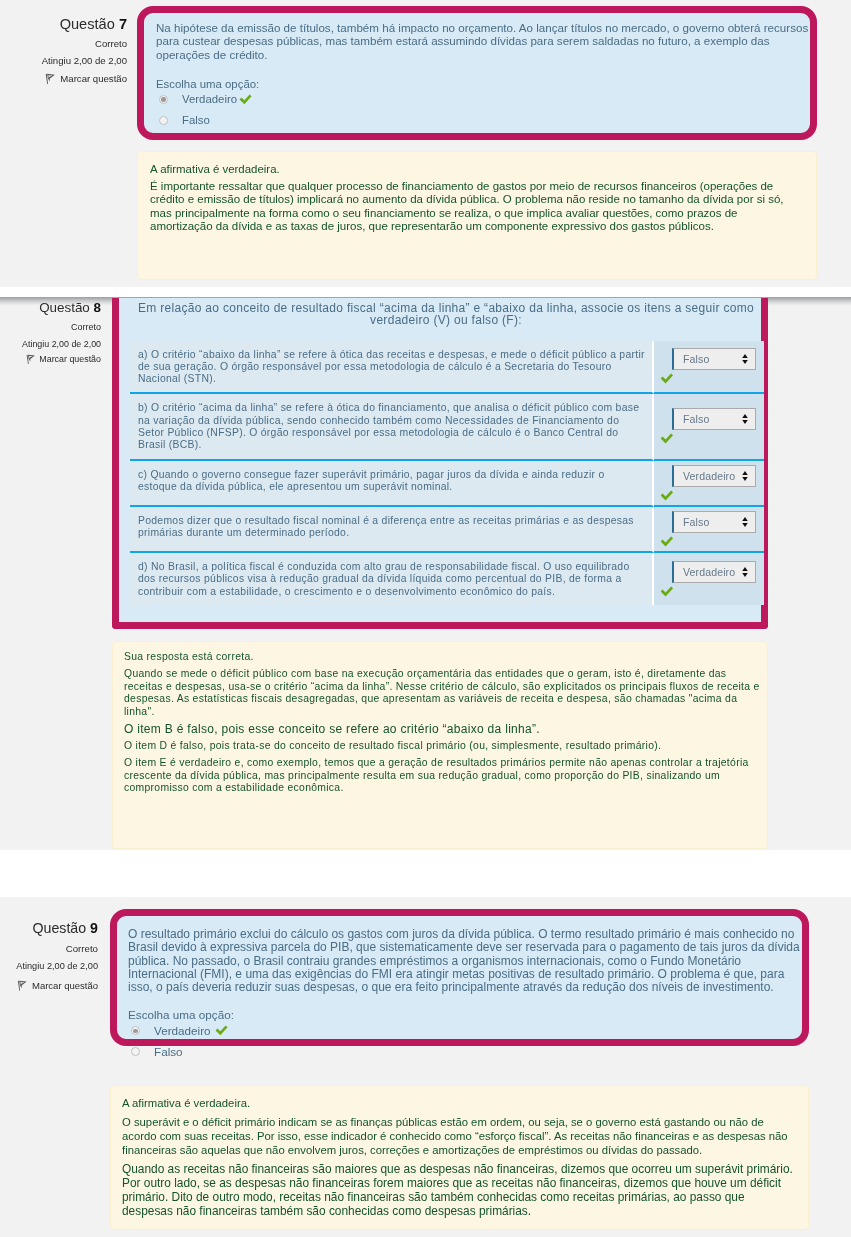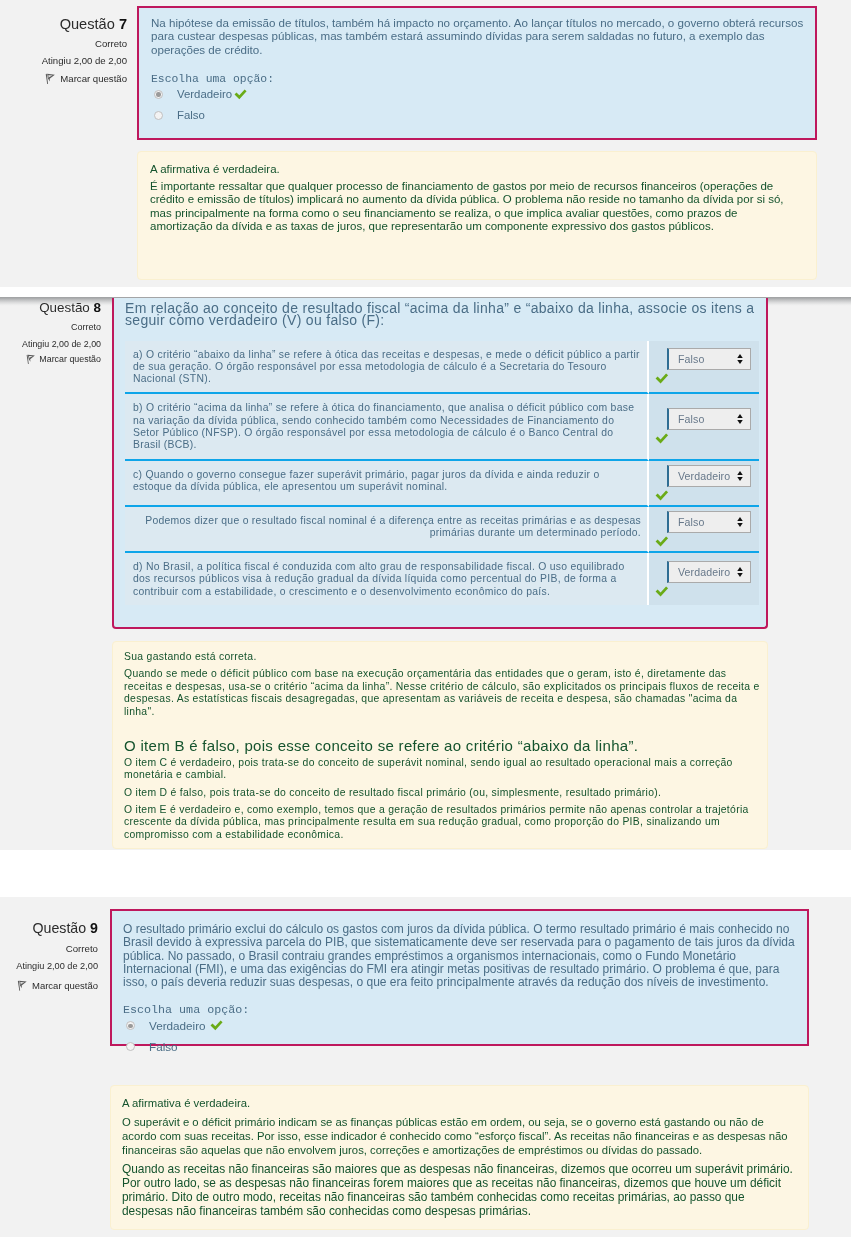--- a/index.html
+++ b/index.html
@@ -11,24 +11,24 @@
   .qblock{position:absolute;background:#f2f2f2;overflow:hidden;}
   .qinfo{position:absolute;text-align:right;color:#1d2125;}
   .qno{font-weight:400;color:#2b2b2b;white-space:nowrap;}
   .qno b{font-weight:700;color:#111;}
   .qstate,.qgrade{color:#2b2b2b;white-space:nowrap;}
   .qflag{color:#2b2b2b;white-space:nowrap;display:flex;align-items:center;
          justify-content:flex-end;cursor:pointer;}
   .flagico{display:inline-block;flex:0 0 auto;line-height:0;}
 
   
-  .qcontent{position:absolute;background:#d7eaf5;border:2px solid #be185d;border-radius:0;
+  .qcontent{position:absolute;background:#d7eaf5;border:7px solid #be185d;border-radius:16px;
             box-sizing:border-box;color:#4a6d86;}
   .qtext p{margin:0;color:#4a6d86;}
-  .prompt{color:#4a6d86;font-family:Liberation Mono, monospace;}
+  .prompt{color:#4a6d86;}
   .answers{margin:0;padding:0;list-style:none;}
   .ans{display:flex;align-items:flex-start;}
   .radio{display:inline-block;box-sizing:border-box;border-radius:50%;
          background:#f3f3f3;border:1px solid #c0c0c0;position:relative;flex:0 0 auto;}
   .radio.on::after{content:"";position:absolute;left:1.3px;top:1.3px;width:4.4px;height:4.4px;
                    border-radius:50%;background:#9a9a9a;}
   .anslab{color:#4a6d86;}
   .tick{flex:0 0 auto;line-height:0;}
 
   
@@ -110,21 +110,21 @@
               <g fill="#5a5a5a">
                 <path d="M1.0 1.4 L2.5 1.1 L4.3 15.4 L3.1 15.6 Z"></path>
                 <path d="M2.9 1.2 L13.8 2.3 L6.5 8.0 L7.0 12.0 L4.3 8.2 Z M4.6 3.0 L5.4 7.2 L5.8 5.6 L10.6 3.6 Z"></path>
               </g>
             </svg></span>
           <span>Marcar questão</span>
         </div>
   </div>
 
   <div class="qcontent" style="left:112px;top:1px;width:656px;height:331px;padding:4px 10px 0 11px;border-top:none;border-radius:0 0 4px 4px;">
-    <div class="qtext" style="font-size:14px;letter-spacing:0.3px;line-height:12.3px;width:632px;">
+    <div class="qtext" style="font-size:12px;letter-spacing:0.3px;line-height:12.3px;width:632px;text-align:center;">
           <p>Em relação ao conceito de resultado fiscal “acima da linha” e “abaixo da linha, associe os itens a seguir como verdadeiro (V) ou falso (F):</p>
         </div>
 
     <table class="mtable" style="margin-top:14px;width:634px;">
       <colgroup>
             <col style="width:524px">
             <col style="width:110px">
           </colgroup>
       <tbody>
       <tr>
@@ -166,21 +166,21 @@
                       <path d="M5 1.2 L8.4 6.2 L1.6 6.2 Z" fill="#101010"></path>
                       <path d="M5 13.8 L8.4 8.8 L1.6 8.8 Z" fill="#101010"></path>
                     </svg></span>
           </div>
           <div style="margin:3px 0 0 -12px;line-height:0;"><svg viewBox="0 0 13 11" width="13.6" height="11.2">
                     <path d="M0.4 5.5 L2.4 3.5 L5.3 6.4 L10.7 0.5 L12.7 2.3 L5.3 10.4 Z" fill="#6aab17"></path>
                   </svg></div>
         </td>
       </tr>
       <tr>
-        <td class="mrow-text" style="padding:8px 6px 7px 8px;font-size:10.4px;letter-spacing:0.28px;line-height:12.3px;text-align:right;"><span>Podemos dizer que o resultado fiscal nominal é a diferença entre as receitas primárias e as despesas primárias durante um determinado período.</span></td>
+        <td class="mrow-text" style="padding:8px 6px 7px 8px;font-size:10.4px;letter-spacing:0.28px;line-height:12.3px;"><span>Podemos dizer que o resultado fiscal nominal é a diferença entre as receitas primárias e as despesas primárias durante um determinado período.</span></td>
         <td class="mrow-ctrl" style="padding:4px 4px 4px 18px;">
           <div class="selbox" style="width:84px;height:22px;padding:0 6px 0 0;font-size:10.6px;letter-spacing:0.1px;">
             <span style="margin-left:9px;">Falso</span>
             <span class="selarrow"><svg viewBox="0 0 10 15" width="8" height="12">
                       <path d="M5 1.2 L8.4 6.2 L1.6 6.2 Z" fill="#101010"></path>
                       <path d="M5 13.8 L8.4 8.8 L1.6 8.8 Z" fill="#101010"></path>
                     </svg></span>
           </div>
           <div style="margin:3px 0 0 -12px;line-height:0;"><svg viewBox="0 0 13 11" width="13.6" height="11.2">
                     <path d="M0.4 5.5 L2.4 3.5 L5.3 6.4 L10.7 0.5 L12.7 2.3 L5.3 10.4 Z" fill="#6aab17"></path>
@@ -200,24 +200,23 @@
           <div style="margin:3px 0 0 -12px;line-height:0;"><svg viewBox="0 0 13 11" width="13.6" height="11.2">
                     <path d="M0.4 5.5 L2.4 3.5 L5.3 6.4 L10.7 0.5 L12.7 2.3 L5.3 10.4 Z" fill="#6aab17"></path>
                   </svg></div>
         </td>
       </tr>
       </tbody>
     </table>
   </div>
 
   <div class="fb" style="left:112px;top:344px;width:656px;height:208px;padding:9px 10px 0 11px;">
-    <p style="font-size:10.4px;letter-spacing:0.3px;line-height:12.6px;width:634px;">Sua gastando está correta.</p>
+    <p style="font-size:10.4px;letter-spacing:0.3px;line-height:12.6px;width:634px;">Sua resposta está correta.</p>
     <p style="font-size:10.4px;letter-spacing:0.3px;line-height:12.6px;width:636px;margin-top:4.6px;">Quando se mede o déficit público com base na execução orçamentária das entidades que o geram, isto é, diretamente das receitas e despesas, usa-se o critério “acima da linha”.  Nesse critério de cálculo, são explicitados os principais fluxos de receita e despesas. As estatísticas fiscais desagregadas, que apresentam as variáveis de receita e despesa, são chamadas "acima da linha".</p>
-    <p style="font-size:15px;letter-spacing:0.3px;line-height:12.6px;width:634px;margin-top:21px;">O item B é falso, pois esse conceito se refere ao critério “abaixo da linha”.</p>
-    <p style="font-size:10.4px;letter-spacing:0.3px;line-height:12.6px;width:634px;margin-top:4.6px;">O item C é verdadeiro, pois trata-se do conceito de superávit nominal, sendo igual ao resultado operacional mais a correção monetária e cambial.</p>
+    <p style="font-size:12px;letter-spacing:0.3px;line-height:12.6px;width:634px;margin-top:4px;">O item B é falso, pois esse conceito se refere ao critério “abaixo da linha”.</p>
     <p style="font-size:10.4px;letter-spacing:0.3px;line-height:12.6px;width:634px;margin-top:4.6px;">O item D é falso, pois trata-se do conceito de resultado fiscal primário (ou, simplesmente, resultado primário).</p>
     <p style="font-size:10.4px;letter-spacing:0.3px;line-height:12.6px;width:626px;margin-top:4.6px;">O item E é verdadeiro e, como exemplo, temos que a geração de resultados primários permite não apenas controlar a trajetória crescente da dívida pública, mas principalmente resulta em sua redução gradual, como proporção do PIB, sinalizando um compromisso com a estabilidade econômica.</p>
   </div>
 </div>
 
 <div class="qblock" style="left:0;top:897px;width:851px;height:340px;">
 
   <div class="qinfo" style="left:0;top:23px;width:98px;">
     <div class="qno" style="font-size:14.2px;line-height:17px;"><span>Questão</span> <b>9</b></div>
     <div class="qstate" style="font-size:9.7px;line-height:13px;margin-top:5px;">Correto</div>

